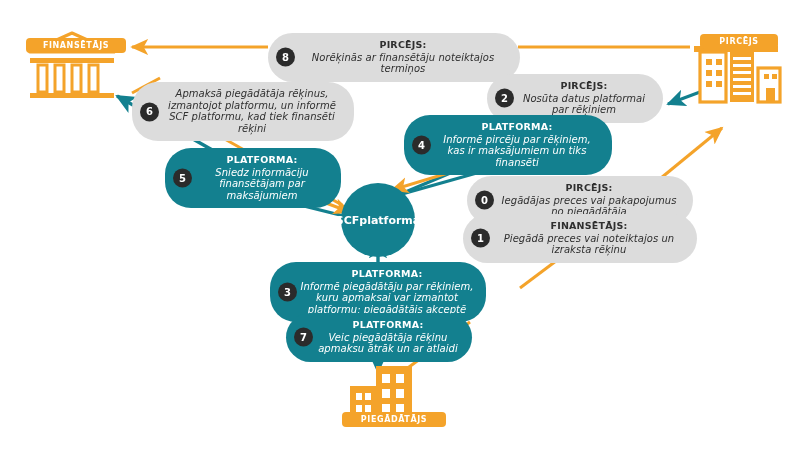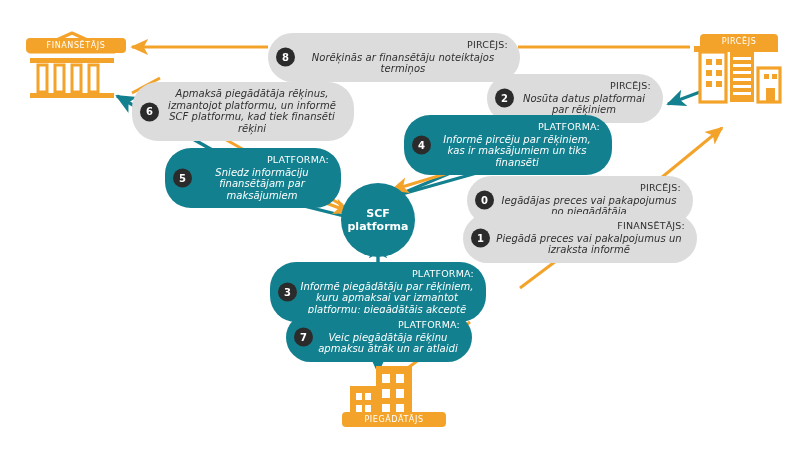--- a/index.html
+++ b/index.html
@@ -17,25 +17,24 @@
   .bubble{
     position:absolute;
     box-sizing:border-box;
     border-radius:26px;
     padding:6px 12px 7px 30px;
     text-align:center;
     line-height:11.5px;
   }
   .bubble .ttl{
     display:block;
-    font-weight:normal;
+    font-weight:bold;
     font-size:9.5px;
     letter-spacing:.2px;
     margin-bottom:1px;
-    text-align:right;
   }
   .bubble .body{
     display:block;
     font-size:10px;
     letter-spacing:.05px;
     font-style:italic;
   }
   .bubble.grey{background:#dcdcdc;color:#2f2f2f;}
   .bubble.teal{background:#13808f;color:#ffffff;}
   .num{
@@ -46,34 +45,34 @@
     background:#2b2b2b;color:#fff;
     font-size:10px;font-weight:bold;
     display:flex;align-items:center;justify-content:center;
   }
 
   
   #hub{
     position:absolute;
     width:74px;height:74px;border-radius:50%;
     background:#13808f;color:#fff;
-    display:flex;flex-direction:column;
+    display:flex;
     align-items:center;justify-content:center;
     font-weight:bold;font-size:11px;line-height:13px;
     left:341px;top:183px;
     z-index:4;
   }
 
   
   .actor{position:absolute;}
   .actor .cap{
     position:absolute;
     background:#f4a32a;
     color:#ffffff;
-    font-weight:normal;
+    font-weight:bold;
     font-size:8px;
     letter-spacing:.6px;
     border-radius:4px;
     padding:3px 7px 3px 7px;
     white-space:nowrap;
     text-align:center;
     z-index:3;
   }
   .actor svg{display:block;position:relative;z-index:2;}
 </style>
@@ -236,21 +235,21 @@
 
   <div class="bubble grey" style="left:467px;top:176px;width:226px;">
     <span class="num">0</span>
     <span class="ttl">PIRCĒJS:</span>
     <span class="body">Iegādājas preces vai pakapojumus no piegādātāja</span>
   </div>
 
   <div class="bubble grey" style="left:463px;top:214px;width:234px;">
     <span class="num">1</span>
     <span class="ttl">FINANSĒTĀJS:</span>
-    <span class="body">Piegādā preces vai pakalpojumus un izraksta informē</span>
+    <span class="body">Piegādā preces vai noteiktajos un izraksta rēķinu</span>
   </div>
 
   <div class="bubble teal" style="left:270px;top:262px;width:216px;">
     <span class="num">3</span>
     <span class="ttl">PLATFORMA:</span>
     <span class="body">Informē piegādātāju par rēķiniem, kuru apmaksai var izmantot platformu; piegādātājs akceptē</span>
   </div>
 
   <div class="bubble teal" style="left:286px;top:313px;width:186px;">
     <span class="num">7</span>

